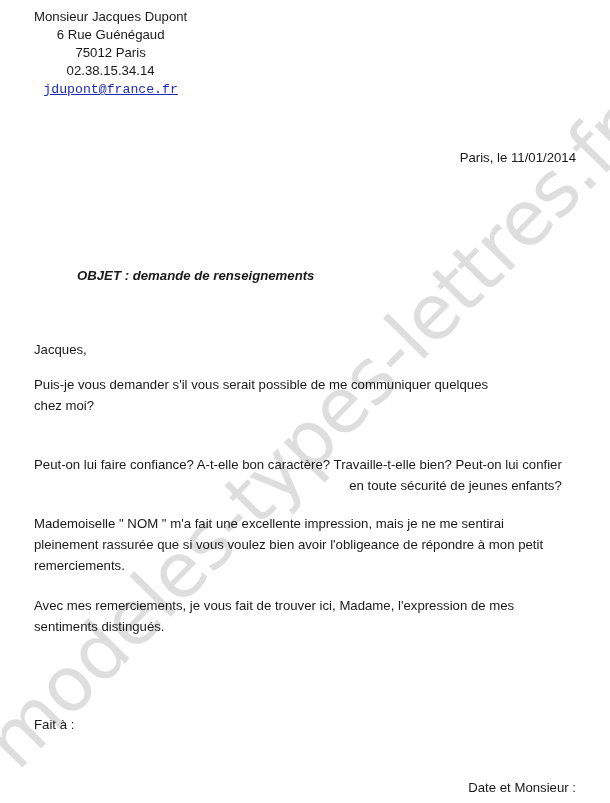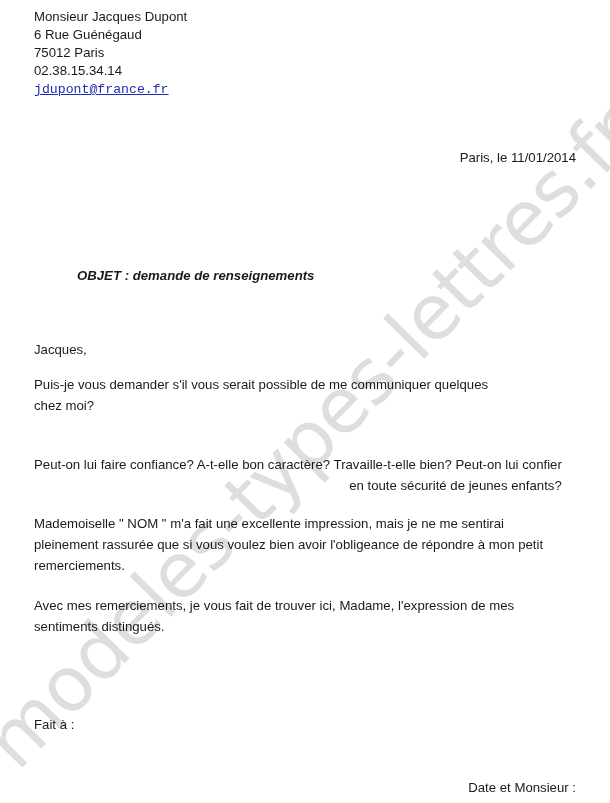--- a/index.html
+++ b/index.html
@@ -10,21 +10,21 @@
     }
     .watermark {
       position: absolute; left: 310px; top: 437px;
       transform: translate(-50%, -50%) rotate(-45.5deg);
       font-family: "DejaVu Sans", sans-serif;
       font-size: 76px; color: #dedede; white-space: nowrap;
       letter-spacing: -1px; z-index: 0; pointer-events: none;
     }
     .abs { position: absolute; z-index: 1; white-space: nowrap; line-height: 18px; }
     .sender { left: 34px; top: 8px; }
-    .sender div { height: 18px; }
+    .sender div { height: 18px; text-align: center; }
     .email { color: #1f2ab5; text-decoration: underline; font-family: Liberation Mono, monospace; }
     .date { right: 34px; top: 149px; }
     .subject { left: 77px; top: 267px; font-weight: bold; font-style: italic; }
     .para { left: 34px; line-height: 21px; }
     .sign-left { left: 34px; top: 716px; }
     .sign-right { right: 34px; top: 779px; }
   </style>
 </head>
 <body>
 

